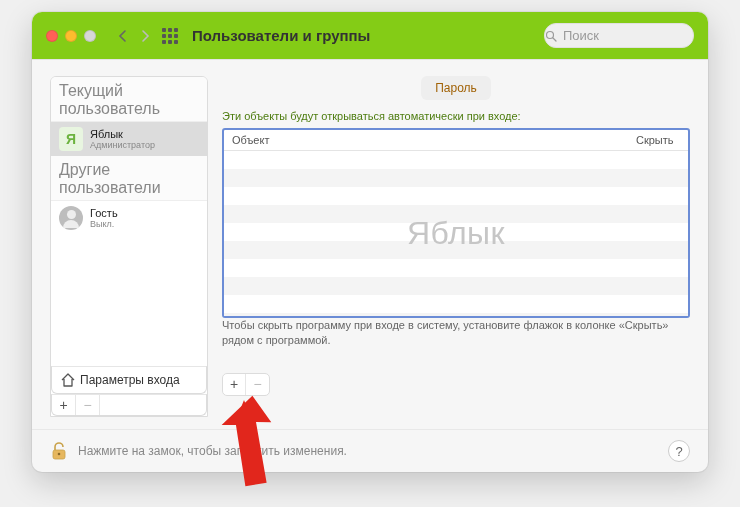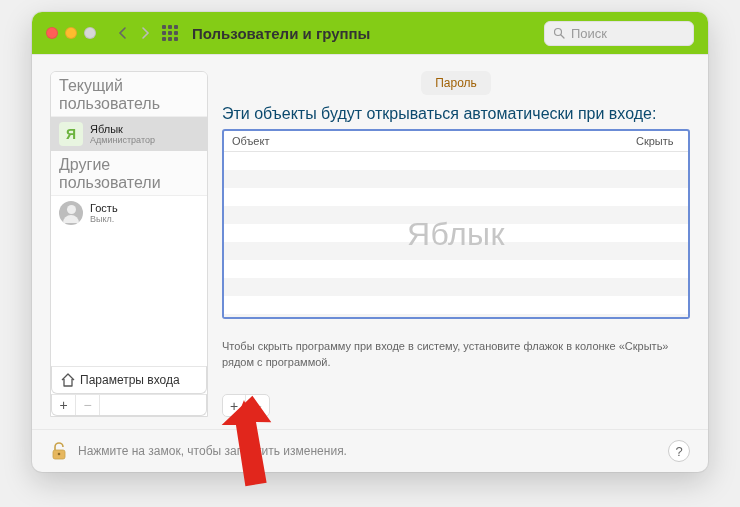--- a/index.html
+++ b/index.html
@@ -18,21 +18,21 @@
   .dot.red { background: #ff5f57; border: 0.5px solid rgba(0,0,0,0.1);}
   .dot.yellow { background: #febc2e; border: 0.5px solid rgba(0,0,0,0.1);}
   .dot.green { background: #d7d7d7; border: 0.5px solid rgba(0,0,0,0.1);}
   .navbtn { width: 22px; height: 22px; display: flex; align-items: center; justify-content: center; color: #888; }
   .navbtn.enabled { color: #444; }
   .apps-icon { width: 16px; height: 16px; display: grid; grid-template-columns: repeat(3,1fr); grid-template-rows: repeat(3,1fr); gap: 2px; margin: 0 10px 0 6px;}
   .apps-icon span { background: #555; border-radius: 1px; }
   .title { font-size: 15px; font-weight: 600; color: #333; margin-left: 4px;}
   .search {
     margin-left: auto; width: 150px; height: 25px; background: #efefef; border: 1px solid #e0e0e0;
-    border-radius: 6px; display: flex; align-items: center; padding: 0 8px; gap: 6px; color: #9a9a9a; font-size: 13px;
+    border-radius: 12px; display: flex; align-items: center; padding: 0 0; gap: 6px; color: #9a9a9a; font-size: 13px;
   }
   .search svg { flex-shrink: 0; }
   .content { flex: 1; display: flex; padding: 16px 18px 12px 18px; gap: 14px; position: relative;}
   .sidebar {
     width: 158px; display: flex; flex-direction: column;
   }
   .userlist {
     border: 1px solid #dcdcdc; border-radius: 6px 6px 0 0; background: #fff; flex: 1; overflow: hidden;
     display: flex; flex-direction: column;
   }
@@ -57,22 +57,22 @@
   }
   .sidebar .plusminus-row { width: auto; border-radius: 0 0 6px 6px; margin-top:0; border-top:1px solid #e6e6e6;}
   .pm-btn { width:24px; height:20px; display:flex; align-items:center; justify-content:center; font-size:14px; color:#555; border-right:1px solid #e6e6e6;}
   .pm-btn:last-child { border-right:none; }
   .pm-btn.disabled { color:#bbb; }
 
   .main { flex:1; display:flex; flex-direction:column; }
   .tabs { align-self:center; display:flex; background:#eee; border-radius:6px; padding:2px; margin-bottom:10px;}
   .tab { font-size:12px; padding:3px 12px; color:#a16207; border-radius:4px;}
   .tab.active { background:#fff; box-shadow: 0 0.5px 2px rgba(0,0,0,0.15);}
-  .desc { font-size:16px; color:#0c4a6e; margin-bottom:6px;}
-  .table-wrap { border:2px solid #6b8cd6; border-radius:3px; background:#fff; display:flex; flex-direction:column; height:190px; margin-bottom:20px;}
+  .desc { font-size:11px; color:#4d7c0f; margin-bottom:6px;}
+  .table-wrap { border:2px solid #6b8cd6; border-radius:3px; background:#fff; display:flex; flex-direction:column; height:190px; margin-bottom:0;}
   .thead { display:flex; font-size:11px; color:#555; border-bottom:1px solid #e4e4e4; }
   .th { padding:4px 8px; }
   .th.obj { flex: 1.5; }
   .th.type { flex: 1.2; }
   .th.hide { width: 60px; text-align:left; }
   .tbody { flex:1; position:relative; overflow:hidden;
     background: repeating-linear-gradient(#fff 0 18px, #f4f4f4 18px 36px);
   }
   .watermark {
     position:absolute; inset:0; display:flex; align-items:center; justify-content:center;

